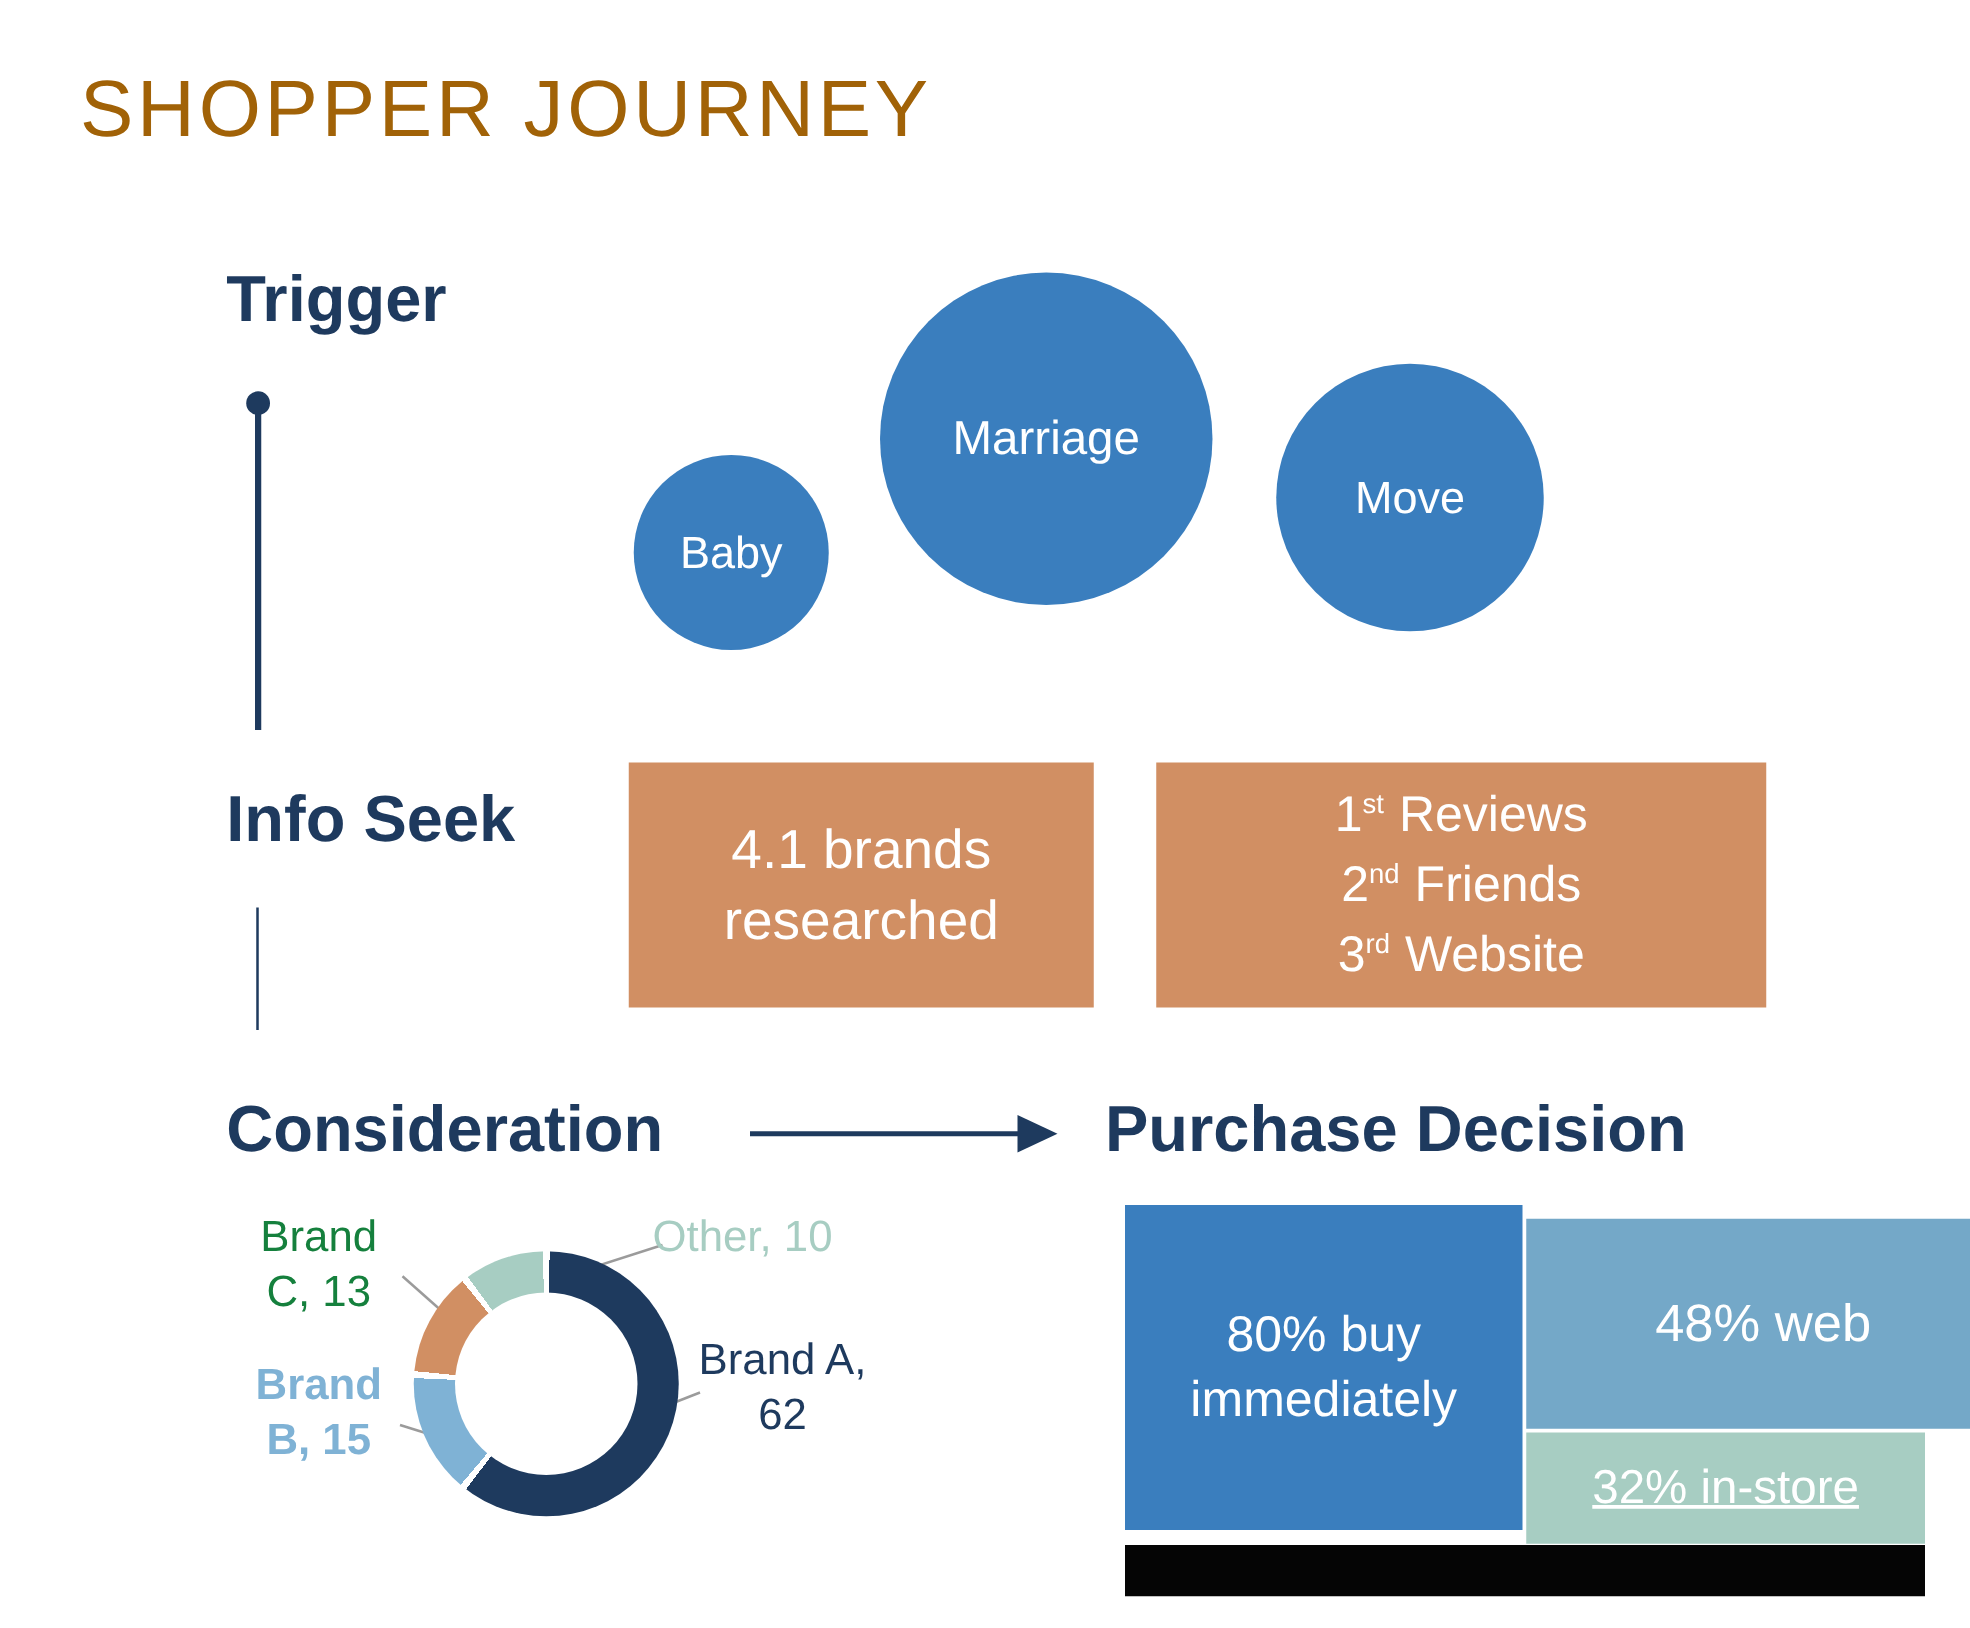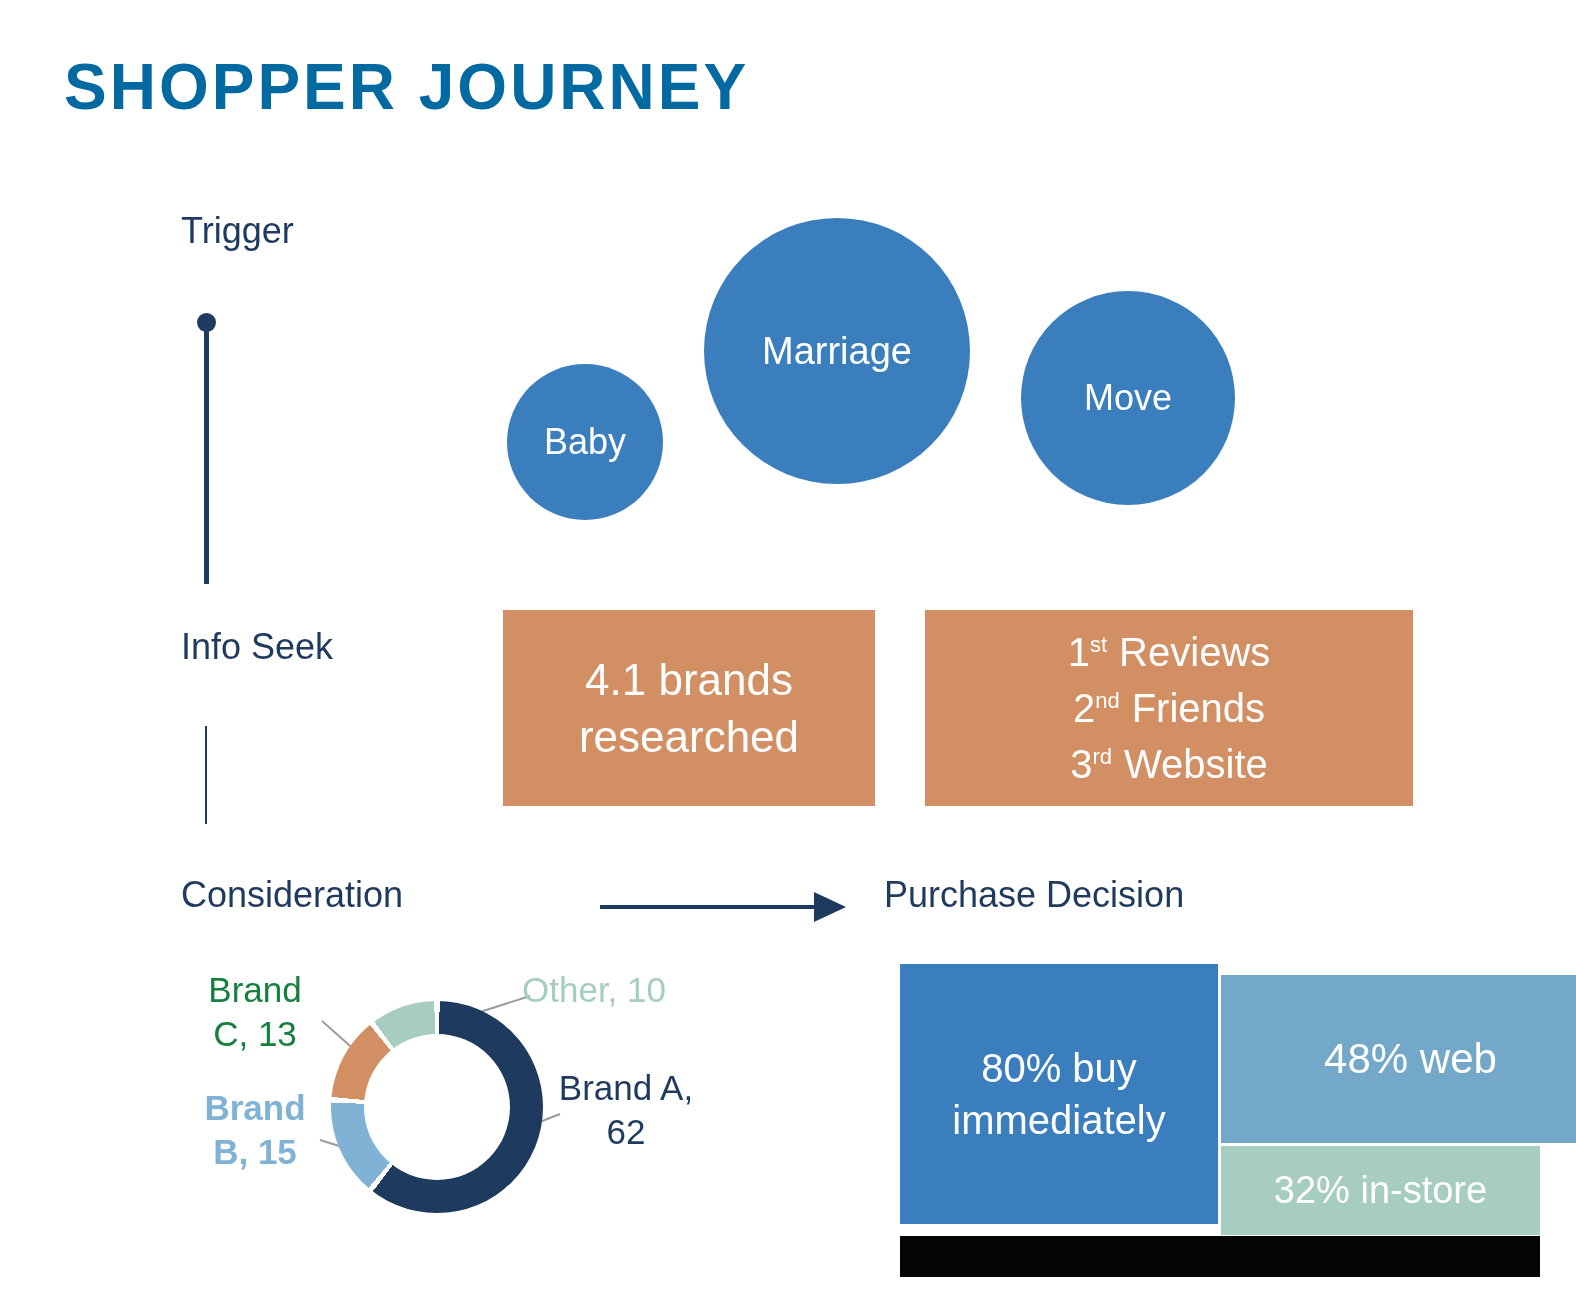--- a/index.html
+++ b/index.html
@@ -1,23 +1,23 @@
 <!DOCTYPE html>
 <html><head>
 <meta charset="utf-8">
 <style>
   * { margin:0; padding:0; box-sizing:border-box; }
   html,body { background:#ffffff; }
   body { font-family:"Liberation Sans", sans-serif; }
   .canvas { position:relative; width:1576px; height:1302px; background:#fff; overflow:hidden; }
 
-  .title { position:absolute; left:64px; top:50px; font-size:64px; font-weight:700;
-           letter-spacing:3px; color:#0369a1;text-align:right; }
+  .title { position:absolute; left:64px; top:50px; font-size:64px; font-weight:400;
+           letter-spacing:3px; color:#a16207;text-align:right; }
 
-  .stage { position:absolute; font-size:36px; font-weight:400; color:#1E3A5E; }
+  .stage { position:absolute; font-size:52px; font-weight:700; color:#1E3A5E; }
   #trigger-label       { left:181px; top:210px; }
   #info-seek-label     { left:181px; top:626px; }
   #consideration-label { left:181px; top:874px; }
   #purchase-label      { left:884px; top:874px; }
 
   .timeline-dot  { position:absolute; left:197px; top:313px; width:19px; height:19px;
                    border-radius:50%; background:#1E3A5E; }
   .timeline-line { position:absolute; background:#1E3A5E; }
   #trigger-line  { left:204px; top:326px; width:5px; height:258px; }
   #info-line     { left:205px; top:726px; width:2px; height:98px; }
@@ -45,21 +45,21 @@
   .donut-label { position:absolute; font-size:35px; text-align:center; line-height:1.25; }
   #label-brand-c { left:190px; top:968px;  width:130px; }
   #label-other   { left:522px; top:968px;  width:220px; text-align:left; }
   #label-brand-b { left:190px; top:1086px; width:130px; }
   #label-brand-a { left:556px; top:1066px; width:140px; }
 
   .cell { position:absolute; color:#fff; display:flex; align-items:center;
           justify-content:center; text-align:center; }
   #cell-buy   { left:900px;  top:964px;  width:318px; height:260px; font-size:40px; line-height:1.3; padding:0 30px; }
   #cell-web   { left:1221px; top:975px;  width:379px; height:168px; font-size:42px; }
-  #cell-store { left:1221px; top:1146px; width:319px; height:89px;  font-size:38px; }
+  #cell-store { left:1221px; top:1146px; width:319px; height:89px;  font-size:38px;text-decoration:underline; }
   .footer-bar { position:absolute; left:900px; top:1236px; width:640px; height:41px; background:#050505; }
 </style>
 </head>
 <body>
 
 <div class="canvas">
 
   <div class="title">SHOPPER JOURNEY</div>
 
   <div class="stage" id="trigger-label">Trigger</div>

